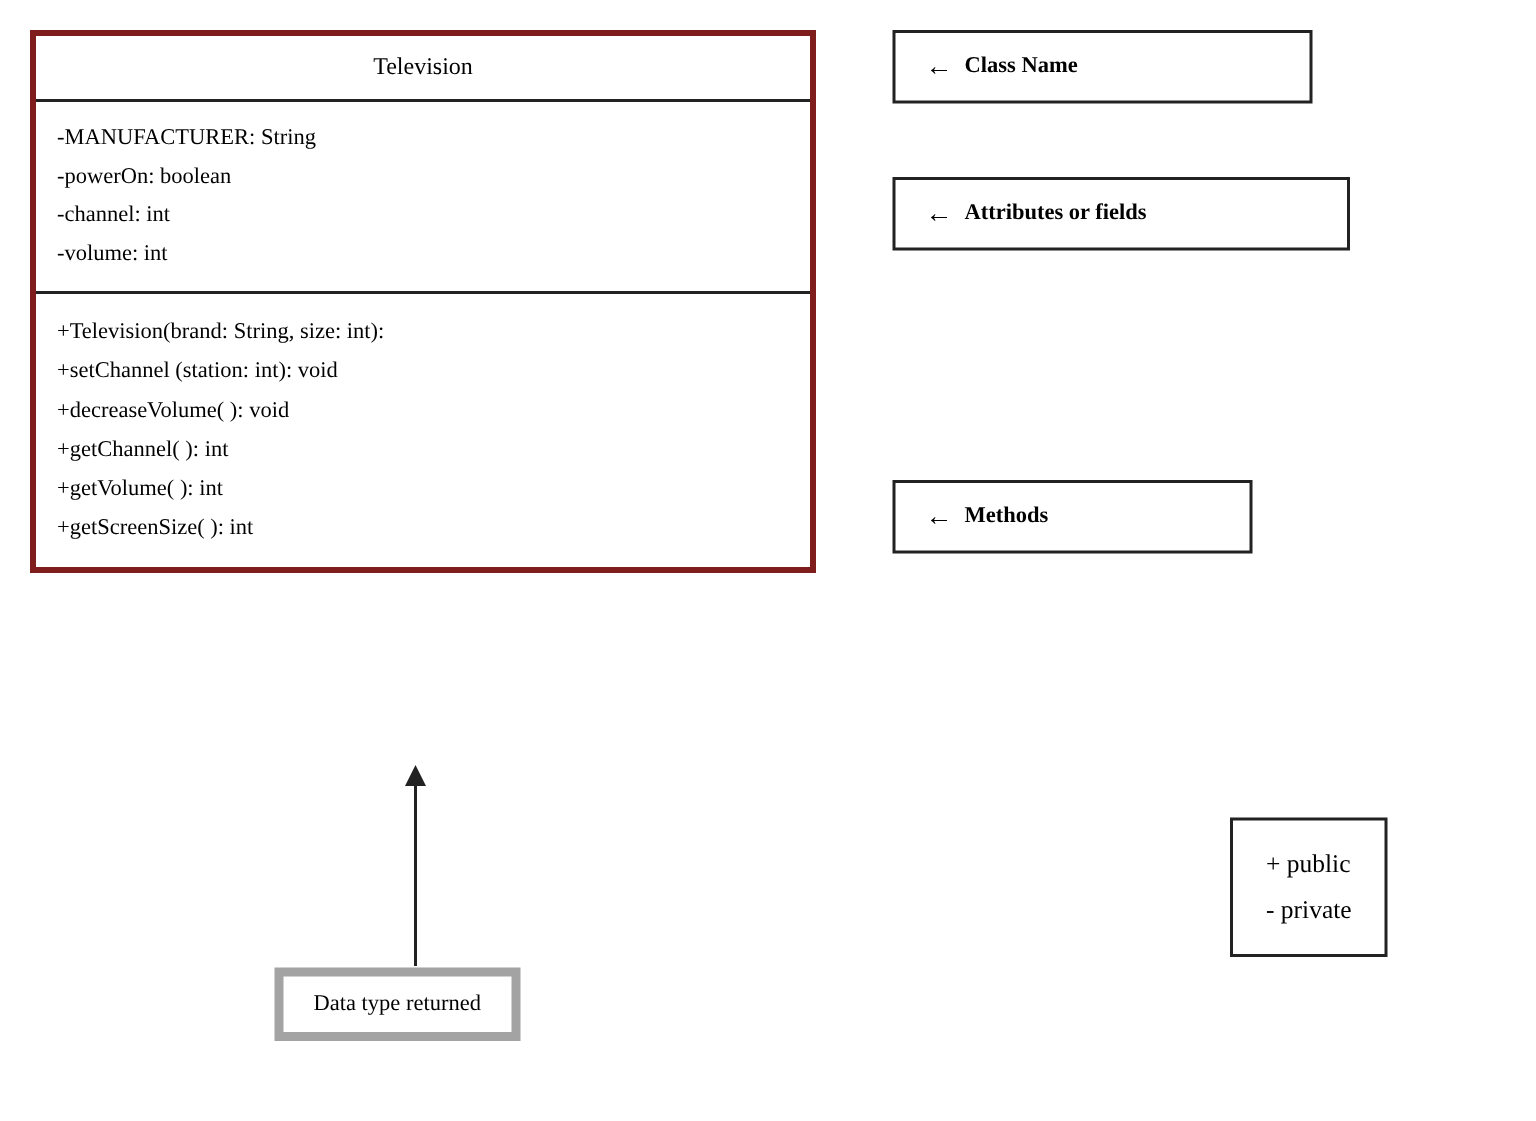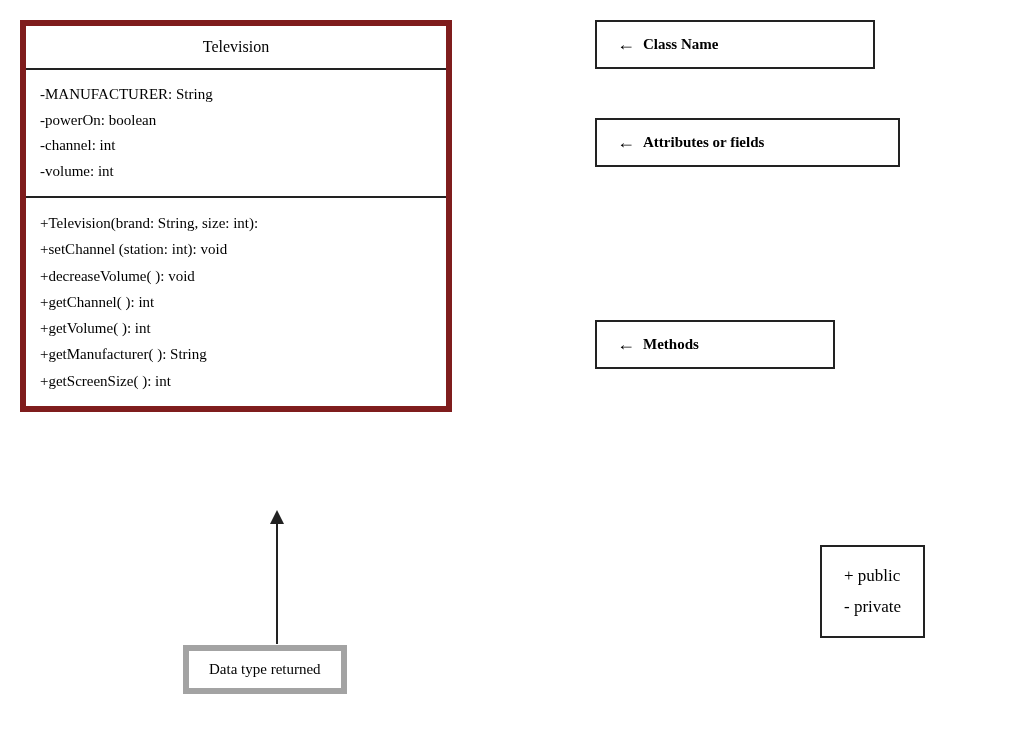--- a/index.html
+++ b/index.html
@@ -19,22 +19,22 @@
     }
 
     .diagram-container {
       position: absolute;
       top: 20px;
       left: 20px;
       width: 560px;
     }
 
     .uml-class {
-      border: 6px solid #7f1d1d;
-      width: 432px;
+      border: 4px solid #7f1d1d;
+      width: 524px;
     }
 
     .uml-class-name {
       border-bottom: 2px solid #222;
       text-align: center;
       padding: 12px 10px;
       font-size: 16px;
     }
 
     .uml-class-fields {
@@ -146,21 +146,20 @@
       <div>-powerOn: boolean</div>
       <div>-channel: int</div>
       <div>-volume: int</div>
     </div>
     <div class="uml-class-methods">
       <div>+Television(brand: String, size: int):</div>
       <div>+setChannel (station: int): void</div>
       <div>+decreaseVolume( ): void</div>
       <div>+getChannel( ): int</div>
       <div>+getVolume( ): int</div>
-      <div>+getManufacturer( ): String</div>
       <div>+getScreenSize( ): int</div>
     </div>
   </div>
 </div>
 
 <div class="annotation-box anno-classname">
   <span class="annotation-arrow">←</span>
   <span>Class Name</span>
 </div>
 

